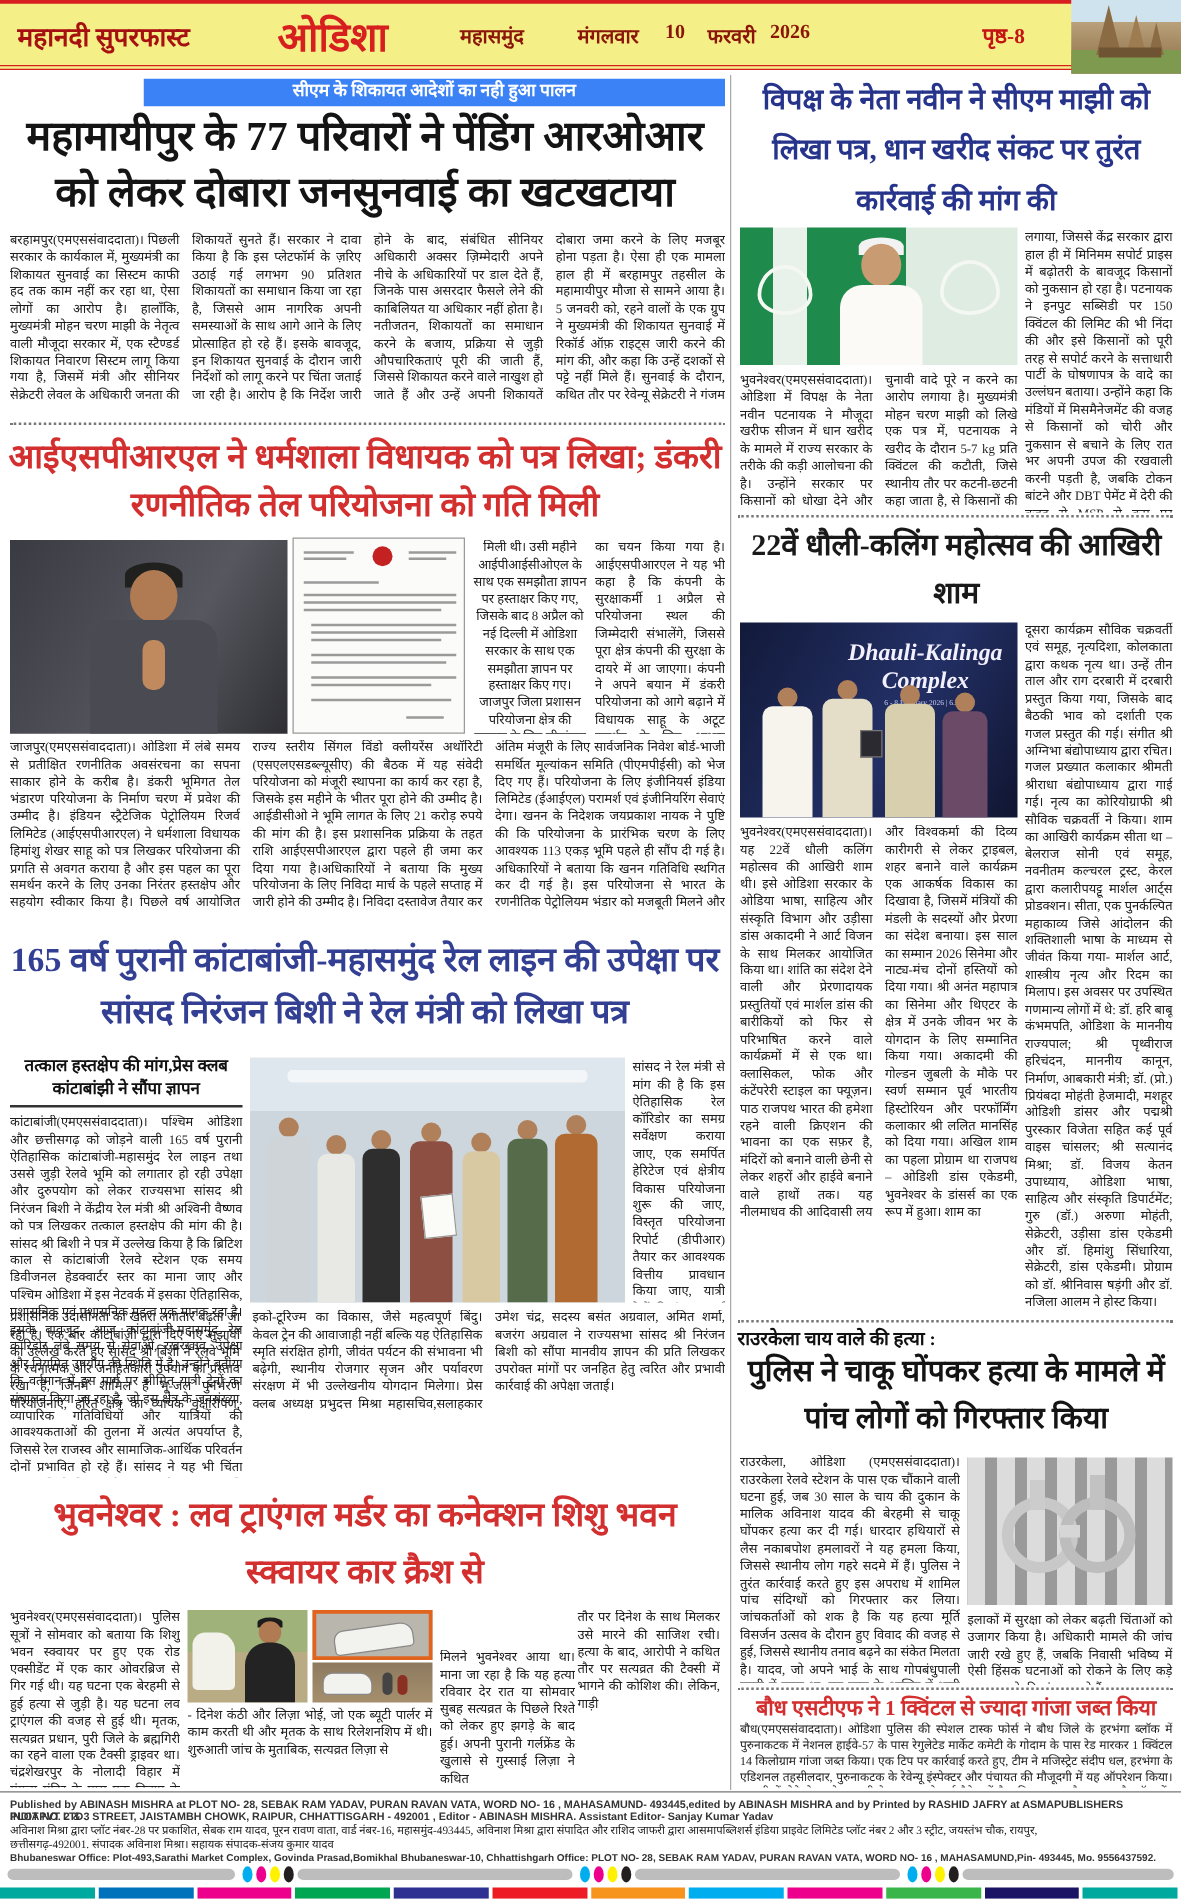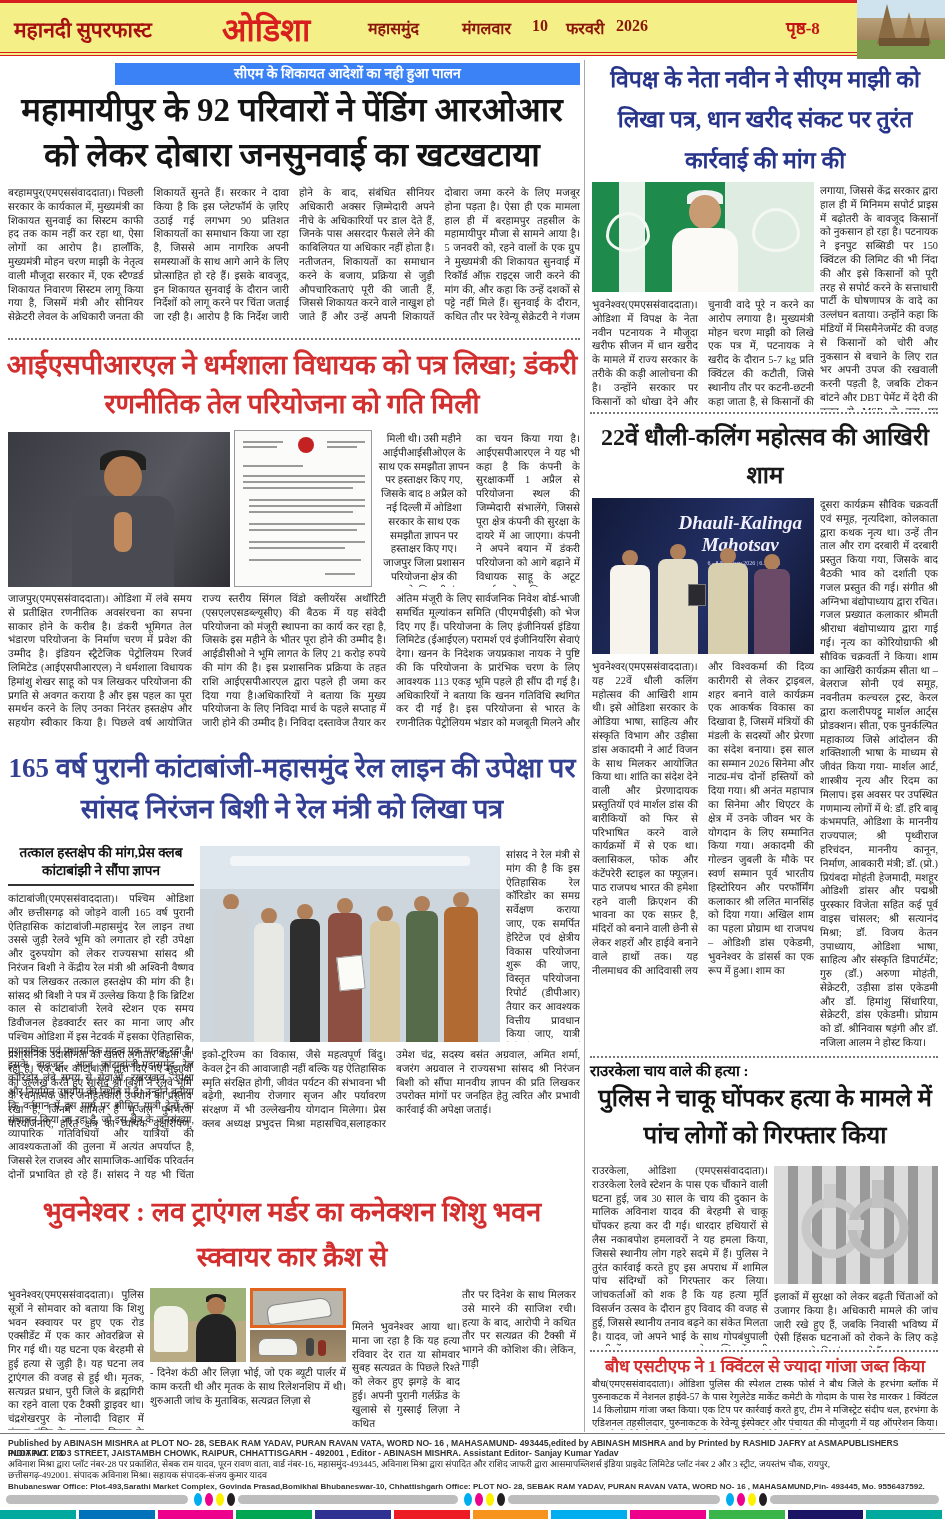--- a/index.html
+++ b/index.html
@@ -85,21 +85,21 @@
         <polygon points="52,12 44,44 60,44" fill="#9c7c50"></polygon>
         <polygon points="68,18 62,44 74,44" fill="#8a6b43"></polygon>
         <rect x="22" y="38" width="50" height="8" fill="#6e5433"></rect>
       </svg>
     </div>
   </div>
 
   <div class="vrule" style="left:584px; top:60px; height:1372px;"></div>
 
   <div class="kicker-bar" style="left:115px; top:63px; width:465px; height:22px;">सीएम के शिकायत आदेशों का नही हुआ पालन</div>
-  <div class="headline" style="left:4px; top:88px; width:576px; font-size:33px; line-height:1.35; color:#141414;">महामायीपुर के 92 परिवारों ने पेंडिंग आरओआर को लेकर दोबारा जनसुनवाई का खटखटाया</div>
+  <div class="headline" style="left:4px; top:88px; width:576px; font-size:33px; line-height:1.35; color:#141414;">महामायीपुर के 77 परिवारों ने पेंडिंग आरओआर को लेकर दोबारा जनसुनवाई का खटखटाया</div>
   <div class="bodytext cols4" style="left:8px; top:186px; width:572px; height:148px;">बरहामपुर(एमएससंवाददाता)। पिछली सरकार के कार्यकाल में, मुख्यमंत्री का शिकायत सुनवाई का सिस्टम काफी हद तक काम नहीं कर रहा था, ऐसा लोगों का आरोप है। हालाँकि, मुख्यमंत्री मोहन चरण माझी के नेतृत्व वाली मौजूदा सरकार में, एक स्टैण्डर्ड शिकायत निवारण सिस्टम लागू किया गया है, जिसमें मंत्री और सीनियर सेक्रेटरी लेवल के अधिकारी जनता की शिकायतें सुनते हैं। सरकार ने दावा किया है कि इस प्लेटफॉर्म के ज़रिए उठाई गई लगभग 90 प्रतिशत शिकायतों का समाधान किया जा रहा है, जिससे आम नागरिक अपनी समस्याओं के साथ आगे आने के लिए प्रोत्साहित हो रहे हैं। इसके बावजूद, इन शिकायत सुनवाई के दौरान जारी निर्देशों को लागू करने पर चिंता जताई जा रही है। आरोप है कि निर्देश जारी होने के बाद, संबंधित सीनियर अधिकारी अक्सर ज़िम्मेदारी अपने नीचे के अधिकारियों पर डाल देते हैं, जिनके पास असरदार फैसले लेने की काबिलियत या अधिकार नहीं होता है। नतीजतन, शिकायतों का समाधान करने के बजाय, प्रक्रिया से जुड़ी औपचारिकताएं पूरी की जाती हैं, जिससे शिकायत करने वाले नाखुश हो जाते हैं और उन्हें अपनी शिकायतें दोबारा जमा करने के लिए मजबूर होना पड़ता है। ऐसा ही एक मामला हाल ही में बरहामपुर तहसील के महामायीपुर मौजा से सामने आया है। 5 जनवरी को, रहने वालों के एक ग्रुप ने मुख्यमंत्री की शिकायत सुनवाई में रिकॉर्ड ऑफ़ राइट्स जारी करने की मांग की, और कहा कि उन्हें दशकों से पट्टे नहीं मिले हैं। सुनवाई के दौरान, कथित तौर पर रेवेन्यू सेक्रेटरी ने गंजम डिस्ट्रिक्ट कलेक्टर को इस मुद्दे को हल करने के लिए जरूरी कदम उठाने का निर्देश दिया। हालाँकि, अब रहने वालों ने आरोप लगाया है कि डिस्ट्रिक्ट एडमिनिस्ट्रेशन निर्देशों को पूरी तरह से लागू करने में नाकाम रहा। लगातार कार्रवाई न करने का हवाला देते हुए, प्रभावित परिवारों ने एक बार फिर सीएम के शिकायत निवारण फोरम, जनसुनवाई के सामने मामला रखा है।</div>
   <div class="dotted-rule" style="left:8px; top:338px; width:572px;"></div>
 
   <div class="headline" style="left:4px; top:346px; width:576px; font-size:27px; line-height:1.45; color:#d32f2f;">आईएसपीआरएल ने धर्मशाला विधायक को पत्र लिखा; डंकरी रणनीतिक तेल परियोजना को गति मिली</div>
   <div class="photo ph-isprl-man" style="left:8px; top:432px; width:222px; height:155px;">
     <div class="ph-man" style="left:50px; top:18px; width:130px; height:137px;">
       <span class="hair" style="left:42px; top:0; width:46px; height:20px; background:#20201f;"></span>
       <span class="head" style="left:46px; top:6px; width:38px; height:42px; background:#b07a52;"></span>
       <span class="body" style="left:14px; top:46px; width:102px; height:91px; background:#4a4a52;"></span>
       <span style="position:absolute; left:56px; top:62px; width:18px; height:40px; background:#c08a5e; border-radius:8px;"></span>
@@ -202,21 +202,21 @@
     </div>
   </div>
   <div class="bodytext cols2" style="left:592px; top:298px; width:222px; height:112px;">भुवनेश्वर(एमएससंवाददाता)। ओडिशा में विपक्ष के नेता नवीन पटनायक ने मौजूदा खरीफ सीजन में धान खरीद के मामले में राज्य सरकार के तरीके की कड़ी आलोचना की है। उन्होंने सरकार पर किसानों को धोखा देने और चुनावी वादे पूरे न करने का आरोप लगाया है। मुख्यमंत्री मोहन चरण माझी को लिखे एक पत्र में, पटनायक ने खरीद के दौरान 5-7 kg प्रति क्विंटल की कटौती, जिसे स्थानीय तौर पर कटनी-छटनी कहा जाता है, से किसानों की बड़ी परेशानी पर प्रकाश डाला। उन्होंने मिल मालिकों और अधिकारियों के बीच मिलीभगत का आरोप</div>
   <div class="bodytext" style="left:820px; top:184px; width:118px; height:226px;">लगाया, जिससे केंद्र सरकार द्वारा हाल ही में मिनिमम सपोर्ट प्राइस में बढ़ोतरी के बावजूद किसानों को नुकसान हो रहा है। पटनायक ने इनपुट सब्सिडी पर 150 क्विंटल की लिमिट की भी निंदा की और इसे किसानों को पूरी तरह से सपोर्ट करने के सत्ताधारी पार्टी के घोषणापत्र के वादे का उल्लंघन बताया। उन्होंने कहा कि मंडियों में मिसमैनेजमेंट की वजह से किसानों को चोरी और नुकसान से बचाने के लिए रात भर अपनी उपज की रखवाली करनी पड़ती है, जबकि टोकन बांटने और DBT पेमेंट में देरी की वजह से MSP से कम पर मजबूरी में बिक्री हो रही है।</div>
   <div class="dotted-rule" style="left:590px; top:412px; width:348px;"></div>
 
   <div class="headline" style="left:590px; top:418px; width:350px; font-size:24px; line-height:1.6; color:#191919;">22वें धौली-कलिंग महोत्सव की आखिरी शाम</div>
   <div class="photo ph-dhauli" style="left:592px; top:498px; width:222px; height:156px;">
     <div class="dh-title">
       <span>Dhauli-Kalinga</span><br>
-      <span>Mahotsav</span>
+      <span>Complex</span>
     </div>
     <span class="dh-sub">6 - 8 February 2026 | 6.30 PM</span>
     <div class="person" style="left:18px; top:52px; width:40px; height:104px;">
         <span class="p-head"></span>
         <span class="p-body" style="background:#f6f4ec;"></span>
       </div>
     <div class="person" style="left:66px; top:46px; width:40px; height:110px;">
         <span class="p-head"></span>
         <span class="p-body" style="background:#e4ddc8;"></span>
       </div>

